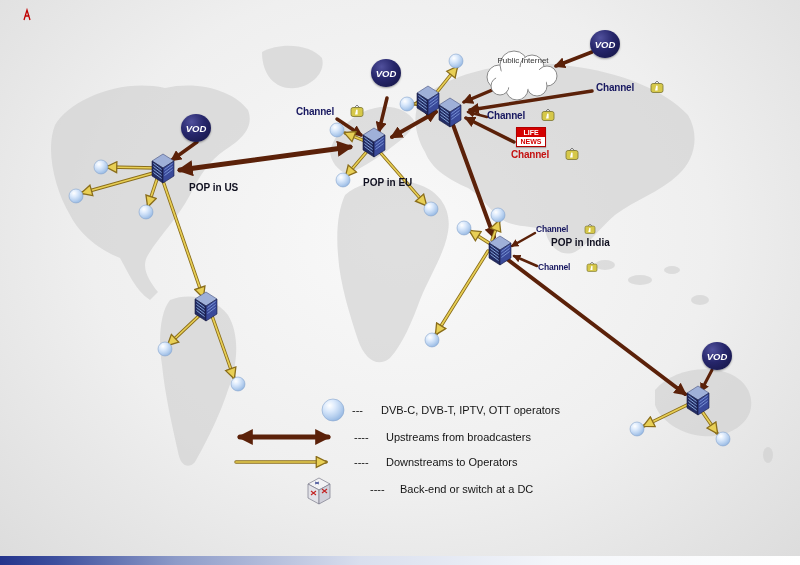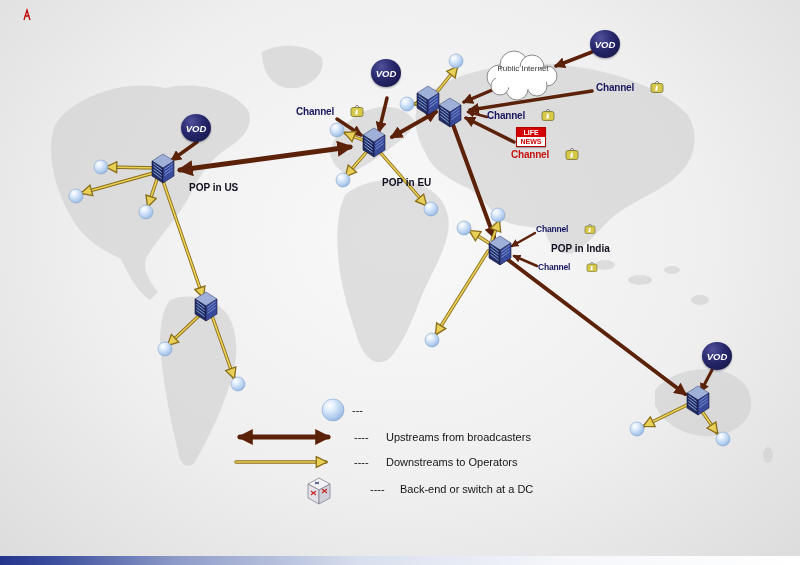--- a/index.html
+++ b/index.html
@@ -226,25 +226,25 @@
       <path d="M9,6 l4,2 m0,-2 l-4,2" stroke="#2a3a8a" stroke-width="0.9" fill="none"></path>
     </g>
 
     <g transform="translate(22,8)">
       <path d="M2,12 L5,2 L8,12 M3.5,8 h4" stroke="#c00000" stroke-width="1.3" fill="none"></path>
     </g>
   </svg>
 
 
 
-  <div class="lbl cloud-lbl z3" style="left:487px;top:64px;width:72px">Public Internet</div>
+  <div class="lbl cloud-lbl z3" style="left:487px;top:56px;width:72px">Public Internet</div>
 
   <div class="lbl pop z3" style="left:181px;top:182px">POP in US</div>
-  <div class="lbl pop z3" style="left:374px;top:177px">POP in EU</div>
-  <div class="lbl pop z3" style="left:543px;top:243px">POP in India</div>
+  <div class="lbl pop z3" style="left:355px;top:177px">POP in EU</div>
+  <div class="lbl pop z3" style="left:543px;top:237px">POP in India</div>
 
   <div class="vod z3" style="left:181px;top:114px">
       <span>VOD</span>
     </div>
   <div class="vod z3" style="left:371px;top:59px">
       <span>VOD</span>
     </div>
   <div class="vod z3" style="left:590px;top:30px">
       <span>VOD</span>
     </div>
@@ -300,20 +300,21 @@
         <path d="M5,9.5 L6.2,4.5 L7.6,4.8 L7.6,9.5 z" fill="#fff"></path>
       </svg>
   </div>
 
   <div class="life z3" style="left:516px;top:127px">
     <span class="life-top">LIFE</span>
     <span class="life-bot">NEWS</span>
   </div>
 
   <div class="lbl leg z3" style="left:352px;top:404px">---</div>
+  <div class="lbl leg z3" style="left:381px;top:404px">DVB-C, DVB-T, IPTV, OTT operators</div>
   <div class="lbl leg z3" style="left:354px;top:431px">----</div>
   <div class="lbl leg z3" style="left:386px;top:431px">Upstreams from broadcasters</div>
   <div class="lbl leg z3" style="left:354px;top:456px">----</div>
   <div class="lbl leg z3" style="left:386px;top:456px">Downstreams to Operators</div>
   <div class="lbl leg z3" style="left:370px;top:483px">----</div>
   <div class="lbl leg z3" style="left:400px;top:483px">Back-end or switch at a DC</div>
 
   <div class="bottom-bar"></div>
 </div>
 

